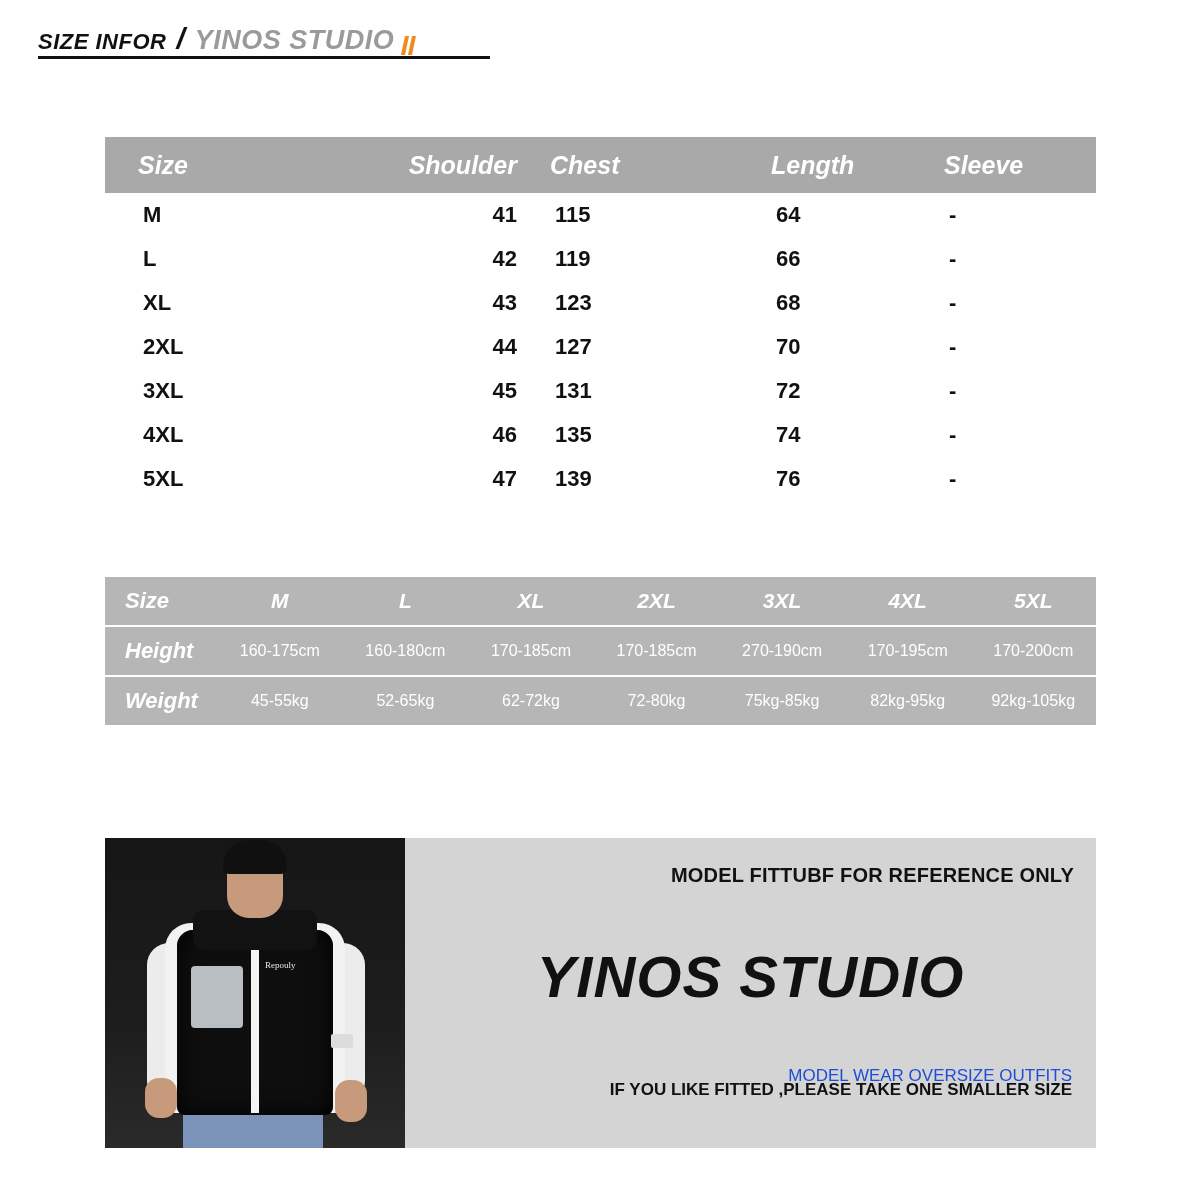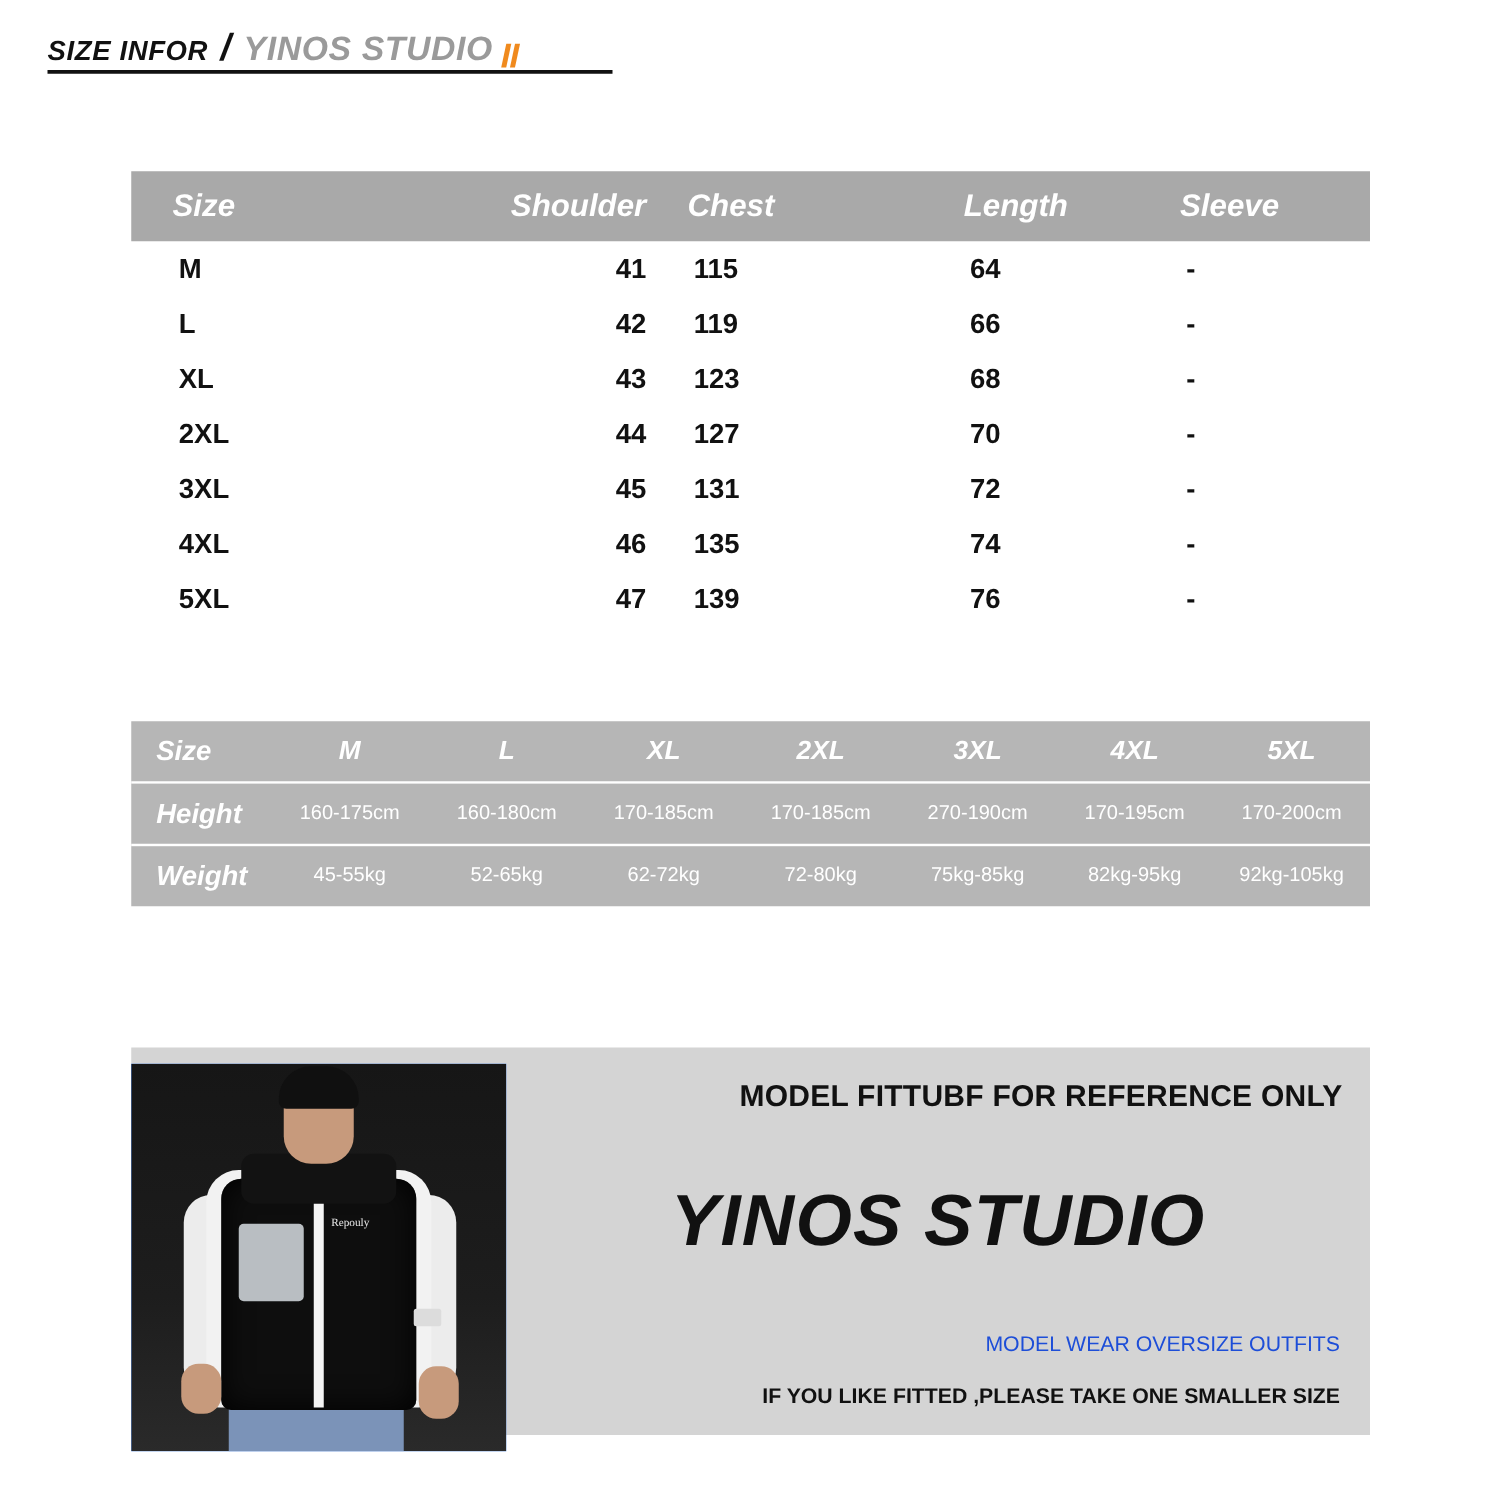--- a/index.html
+++ b/index.html
@@ -163,23 +163,22 @@
     width: 991px;
     height: 310px;
     display: flex;
     background: #d4d4d4;
   }
   .banner-photo {
     width: 300px;
     height: 310px;
     position: relative;
     overflow: hidden;
-    background: #3b82f6;
+    background: #4c1d95;
     flex: none;
-    margin-top: 13px;
   }
   
   .ph-bg {
     position: absolute; inset: 0;
     background: linear-gradient(180deg, #161616 0%, #1d1d1d 60%, #2a2a2a 100%);
   }
   .ph-jeans {
     position: absolute; left: 78px; bottom: 0; width: 140px; height: 52px;
     background: #7b93b8; border-radius: 6px 6px 0 0;
   }
@@ -238,21 +237,21 @@
   }
 
   .banner-text {
     flex: 1;
     position: relative;
   }
   .bn-top {
     position: absolute;
     right: 22px;
     top: 26px;
-    font-size: 24px;
+    font-size: 20px;
     font-weight: bold;
     color: #111;
     letter-spacing: 0.2px;
   }
   .bn-title {
     position: absolute;
     left: 0;
     right: 0;
     top: 105px;
     text-align: center;
@@ -266,21 +265,21 @@
     position: absolute;
     right: 24px;
     bottom: 62px;
     font-size: 17px;
     font-weight: normal;
     color: #1d4ed8;
   }
   .bn-l2 {
     position: absolute;
     right: 24px;
-    bottom: 21px;
+    bottom: 48px;
     font-size: 17px;
     font-weight: bold;
     color: #111;
   }
 </style>
 </head>
 <body>
 
 <div class="header">
   <div class="header-inner">

